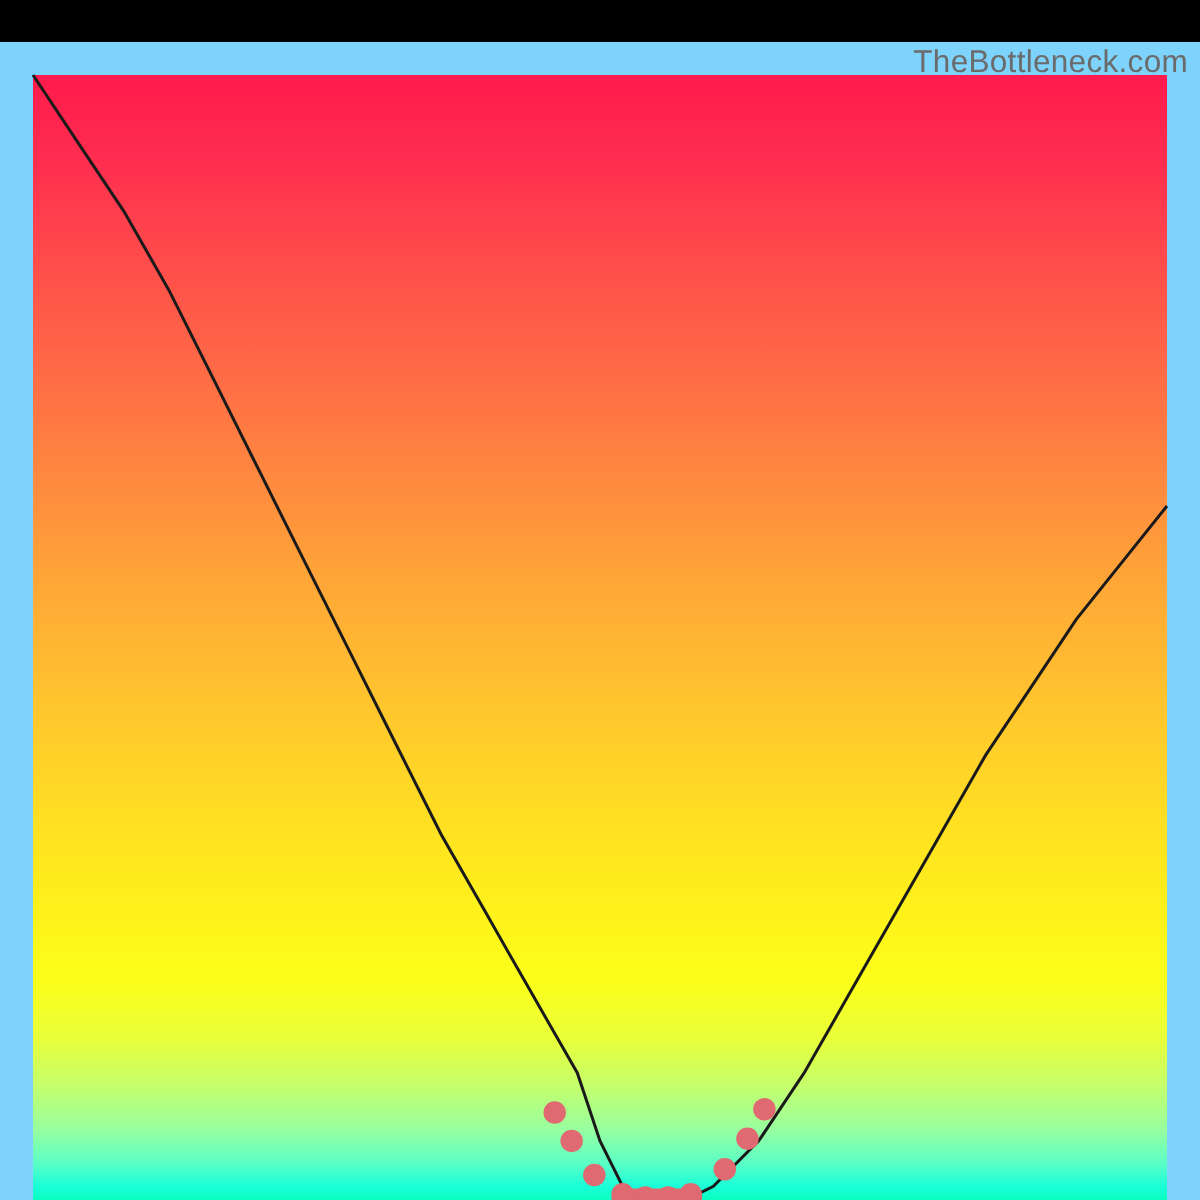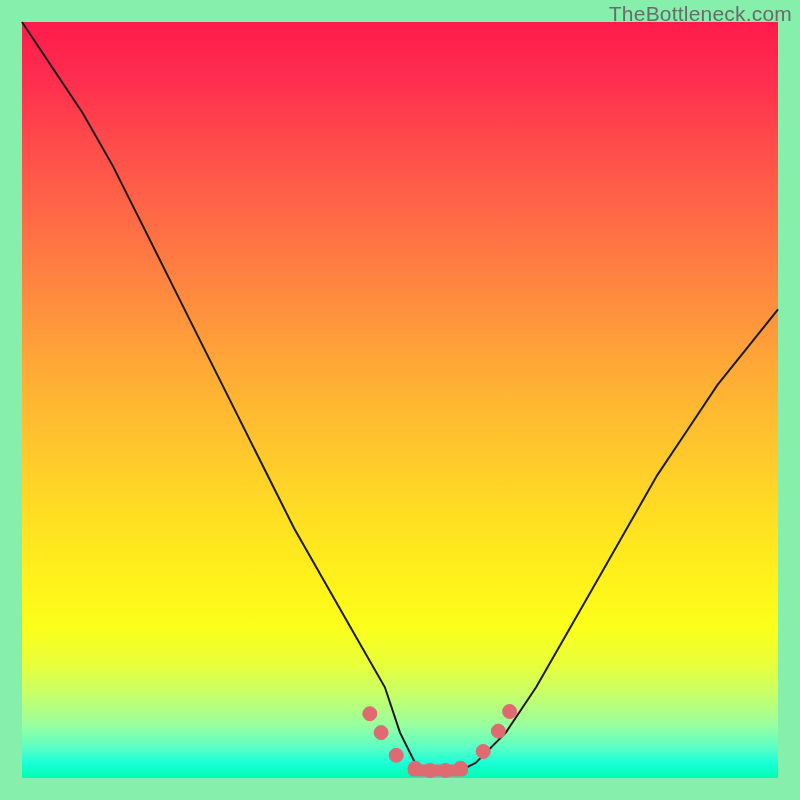--- a/index.html
+++ b/index.html
@@ -6,21 +6,22 @@
     margin: 0;
     padding: 0;
     width: 800px;
     height: 800px;
     background: #000;
     overflow: hidden;
   }
   .frame {
     position: absolute;
     inset: 0;
-    background: #86efac;
+    background: #7dd3fc;
+    margin-top: 28px;
   }
   .plot {
     position: absolute;
     left: 22px;
     top: 22px;
     width: 756px;
     height: 756px;
     
     background: linear-gradient(to bottom,
       #ff1a4d 0%,

